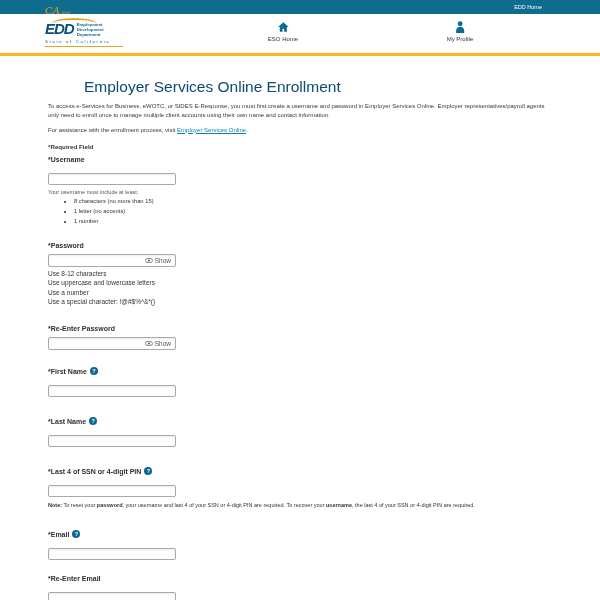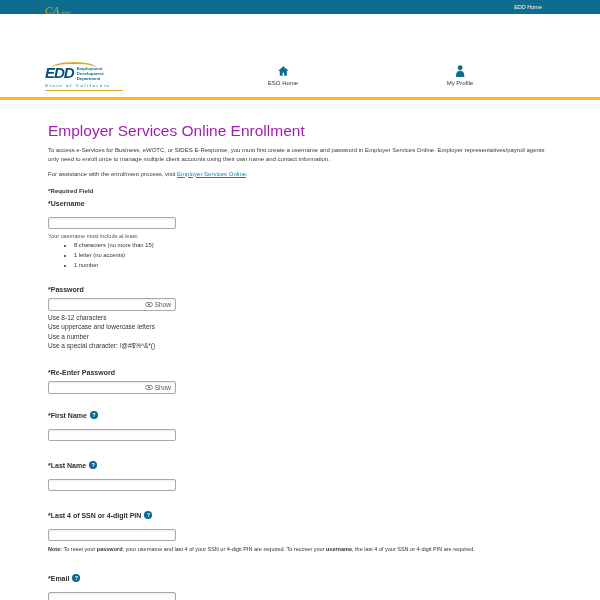--- a/index.html
+++ b/index.html
@@ -8,21 +8,21 @@
 
   
   .topbar { position:relative; height:14px; background:#0e6d8e; }
   .ca-logo { position:absolute; left:45px; top:0px; color:#dba21e; cursor:pointer; }
   .ca-logo .ca { font-family:"DejaVu Serif", serif; font-style:italic; font-weight:normal; font-size:10px; }
   .ca-logo .gov { font-family:"DejaVu Serif", serif; font-style:italic; font-size:5px; }
   .edd-home-link { position:absolute; right:58px; top:4px; font-size:5.5px; color:#fff;
                    text-decoration:none; cursor:pointer; }
 
   
-  .header { position:relative; height:39px; background:#fff;margin-top:44px; }
+  .header { position:relative; height:39px; background:#fff; }
   .edd-logo { position:absolute; left:45px; top:3px; cursor:pointer; width:78px; }
   .edd-arc { position:absolute; left:6px; top:1px; width:46px; height:12px;
              border-top:2px solid #e0a62c; border-radius:50%; }
   .edd-row { display:flex; align-items:flex-start; gap:3px; padding-top:4px; }
   .edd-acronym { font-size:15px; font-weight:bold; font-style:italic;
                  color:#07507f; letter-spacing:-1px; line-height:15px; }
   .edd-lines { display:flex; flex-direction:column; padding-top:1px; }
   .edd-lines span { font-size:4.3px; font-weight:bold; color:#0e6a93; line-height:5.2px; }
   .edd-tagline { font-size:4.4px; color:#0e6a93; letter-spacing:1.6px; margin-top:1px;
                  border-bottom:1.5px solid #e0a62c; padding-bottom:2px; width:78px; }
@@ -30,21 +30,21 @@
               align-items:center; gap:3px; cursor:pointer; transform:translateX(-50%); }
   .nav-item.home { left:283px; }
   .nav-item.profile { left:460px; }
   .nav-label { font-size:6px; color:#333; }
 
   
   .gold-rule { height:2.5px; background:#fdb81e; }
 
   
   .content { padding:22px 45px 0 48px; }
-  h1 { font-size:15.5px; font-weight:500; color:#a21caf; line-height:18px; }
+  h1 { font-size:15.5px; font-weight:500; color:#0c4a6e; line-height:18px;margin-left:36px; }
   .intro { font-size:6px; line-height:9px; color:#3a3a3a; margin-top:6px; }
   .assist { font-size:6px; color:#3a3a3a; margin-top:7px; }
   .assist a { color:#0d7fb5; text-decoration:underline; cursor:pointer; }
   .required { font-size:6.2px; font-weight:600; color:#333; margin-top:10px; }
 
   .group { margin-top:17px; }
   .group.g-user { margin-top:5px; }
   .group.g-last { margin-top:19px; }
   .group.g-ssn  { margin-top:19px; }
   .group.g-email { margin-top:21px; }

